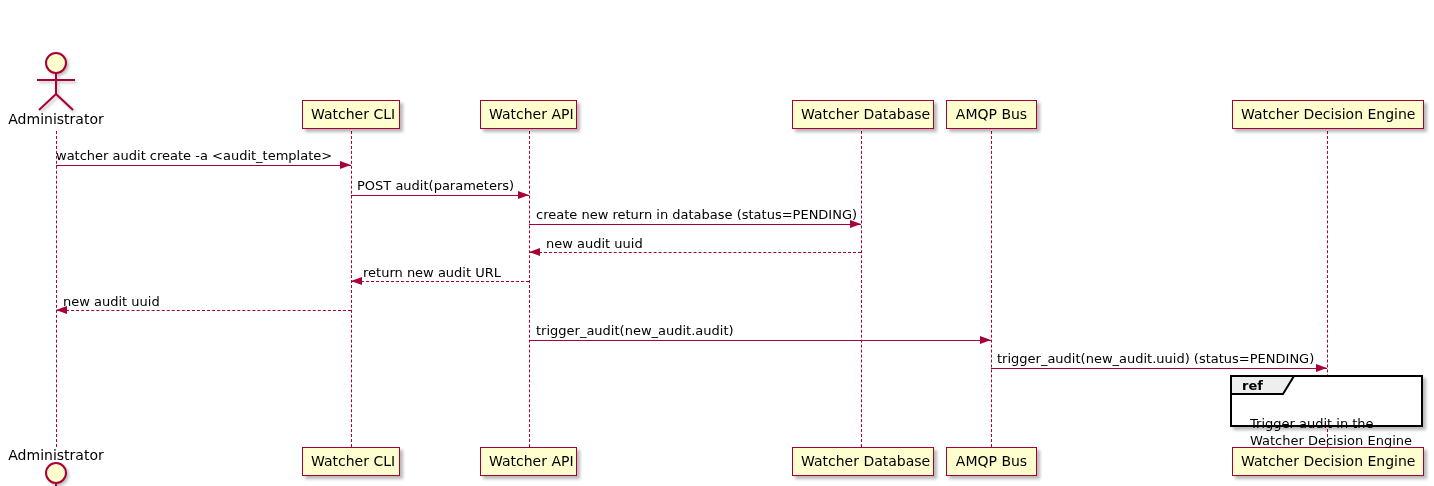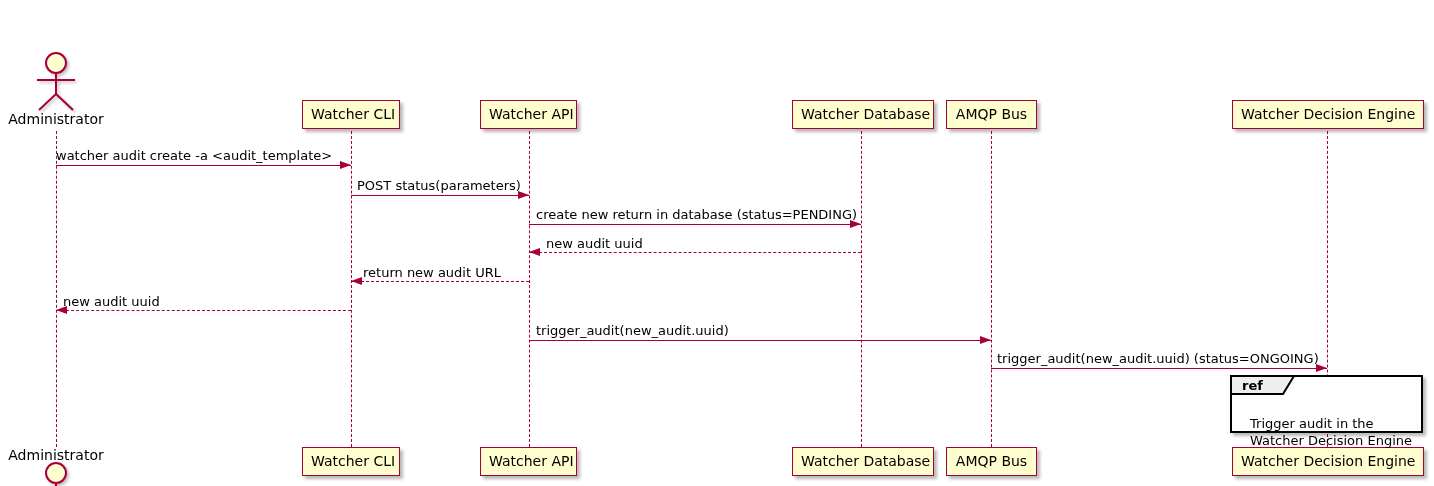--- a/index.html
+++ b/index.html
@@ -23,21 +23,21 @@
   
   .msg-label{position:absolute;font-size:13px;white-space:nowrap;color:#000;}
   .msg-line{position:absolute;height:0;}
   .msg-line.solid{border-top:1.5px solid #A80036;}
   .msg-line.dashed{border-top:1.5px dashed #A80036;}
   .arr{position:absolute;width:0;height:0;}
   .arr-r{border-left:11px solid #A80036;border-top:4.5px solid transparent;border-bottom:4.5px solid transparent;}
   .arr-l{border-right:11px solid #A80036;border-top:4.5px solid transparent;border-bottom:4.5px solid transparent;}
 
   
-  .ref-box{position:absolute;left:1230px;top:327px;width:193px;height:58px;
+  .ref-box{position:absolute;left:1230px;top:327px;width:193px;height:52px;
     box-sizing:border-box;background:#ffffff;border:2px solid #000;
     box-shadow:3px 3px 3px rgba(0,0,0,0.28);z-index:5;}
   .ref-tab{position:absolute;left:-2px;top:-2px;width:66px;height:20px;}
   .ref-tab-label{position:absolute;left:10px;top:1px;font-size:13px;font-weight:bold;}
   .ref-body{position:absolute;left:18px;top:38px;font-size:13px;line-height:17px;white-space:nowrap;}
 </style>
 </head>
 <body>
 
 <div class="stage">
@@ -64,21 +64,21 @@
   <div class="participant" style="left:946px;top:52px;width:91px">AMQP Bus</div>
   <div class="participant" style="left:1232px;top:52px;width:192px">Watcher Decision Engine</div>
 
   <div>
     <div class="msg-label" style="left:56px;top:100px">watcher audit create -a &lt;audit_template&gt;</div>
     <div class="msg-line solid" style="left:56px;top:117px;width:295px"></div>
     <div class="arr arr-r" style="left:340px;top:113px"></div>
   </div>
 
   <div>
-    <div class="msg-label" style="left:357px;top:130px">POST status(parameters)</div>
+    <div class="msg-label" style="left:357px;top:130px">POST audit(parameters)</div>
     <div class="msg-line solid" style="left:351px;top:147px;width:178px"></div>
     <div class="arr arr-r" style="left:518px;top:143px"></div>
   </div>
 
   <div>
     <div class="msg-label" style="left:536px;top:159px">create new return in database (status=PENDING)</div>
     <div class="msg-line solid" style="left:529px;top:176px;width:332px"></div>
     <div class="arr arr-r" style="left:850px;top:172px"></div>
   </div>
 
@@ -94,27 +94,27 @@
     <div class="arr arr-l" style="left:351px;top:229px"></div>
   </div>
 
   <div>
     <div class="msg-label" style="left:63px;top:246px">new audit uuid</div>
     <div class="msg-line dashed" style="left:56px;top:262px;width:295px"></div>
     <div class="arr arr-l" style="left:56px;top:258px"></div>
   </div>
 
   <div>
-    <div class="msg-label" style="left:536px;top:275px">trigger_audit(new_audit.uuid)</div>
+    <div class="msg-label" style="left:536px;top:275px">trigger_audit(new_audit.audit)</div>
     <div class="msg-line solid" style="left:529px;top:292px;width:462px"></div>
     <div class="arr arr-r" style="left:980px;top:288px"></div>
   </div>
 
   <div>
-    <div class="msg-label" style="left:997px;top:303px">trigger_audit(new_audit.uuid) (status=ONGOING)</div>
+    <div class="msg-label" style="left:997px;top:303px">trigger_audit(new_audit.uuid) (status=PENDING)</div>
     <div class="msg-line solid" style="left:991px;top:320px;width:336px"></div>
     <div class="arr arr-r" style="left:1316px;top:316px"></div>
   </div>
 
   <div class="ref-box">
     <svg class="ref-tab" width="66" height="20" viewBox="0 0 66 20">
       <path d="M1,1 H64 L53,19 H1 Z" fill="#EEEEEE" stroke="#000000" stroke-width="2"></path>
     </svg>
     <div class="ref-tab-label">ref</div>
     <div class="ref-body">

